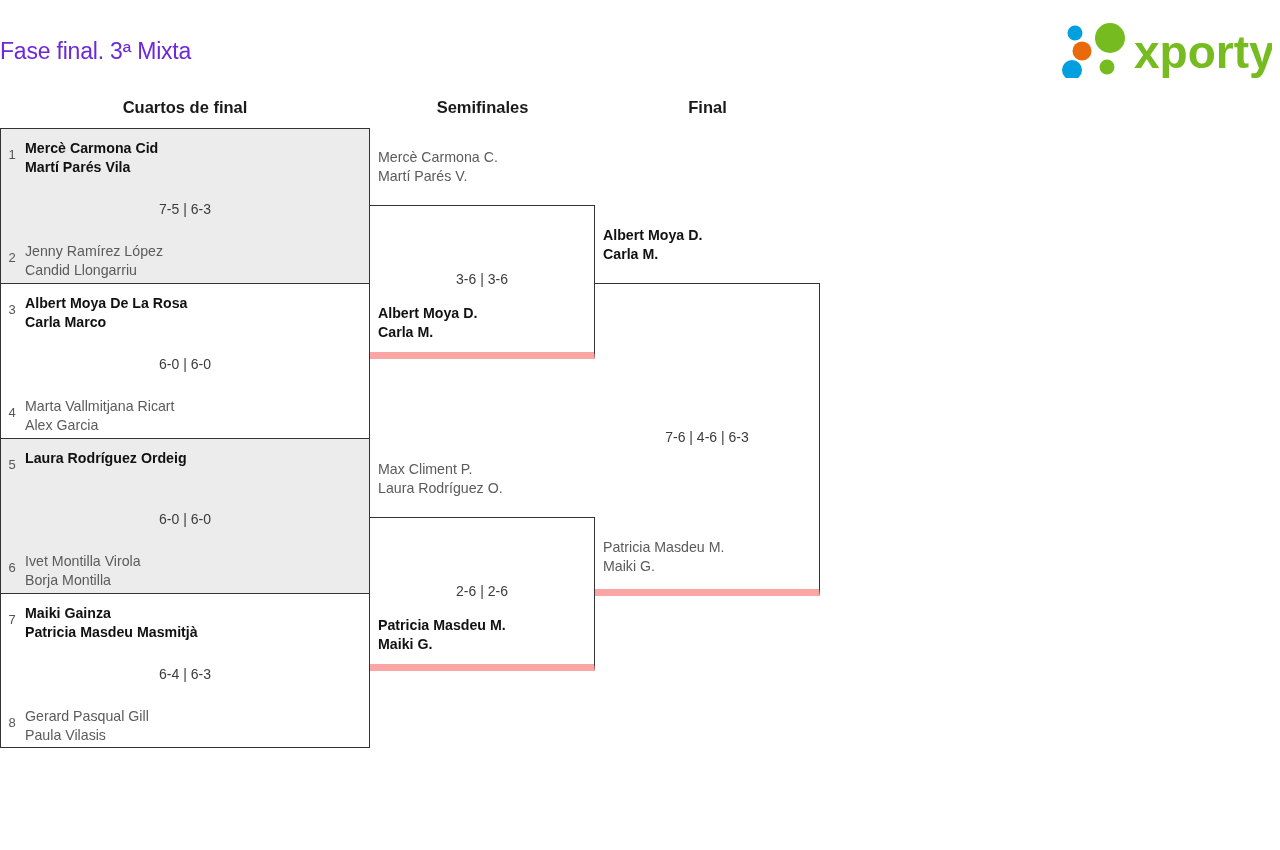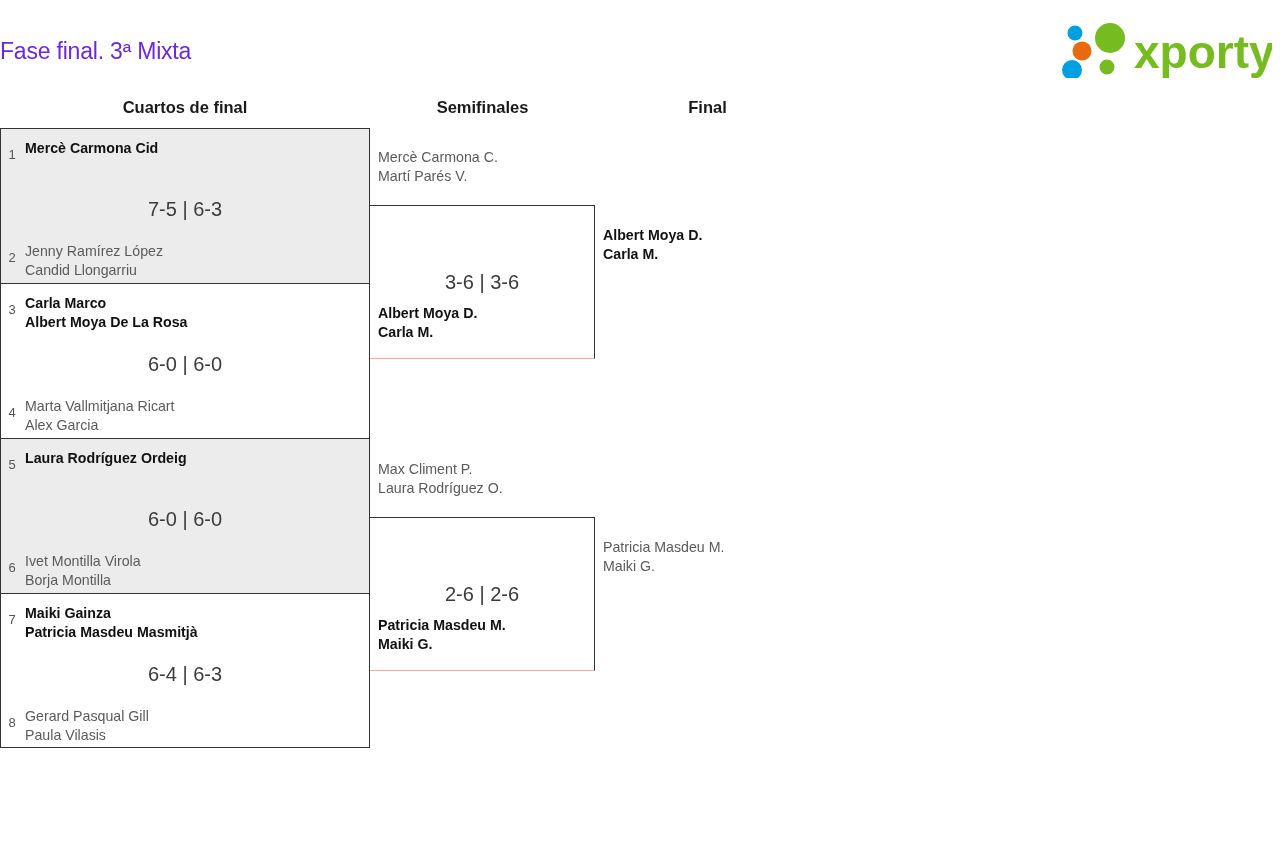--- a/index.html
+++ b/index.html
@@ -66,30 +66,30 @@
   }
   .team.top { top: 10px; }
   .team.bot { top: 113px; }
   .team .ln { display: block; white-space: nowrap; }
   .win  { font-weight: 700; color: #111; }
   .lose { font-weight: 400; color: #5b5b5b; }
 
   
   .score {
     position: absolute; left: 0; width: 100%;
-    font-size: 20px; color: #3b3b3b; text-align: center;
+    font-size: 14px; color: #3b3b3b; text-align: center;
     line-height: 18px; white-space: nowrap;
   }
   .qf .score { top: 71px; }
 
   
   .conn {
     border-top: 1px solid #333;
     border-right: 1px solid #333;
-    border-bottom: 1px solid #fca5a5;
+    border-bottom: 7px solid #fca5a5;
   }
   .sf { left: 370px; width: 225px; height: 154px; }
   .fn { left: 595px; width: 225px; height: 313px; }
 
   
   .slot {
     position: absolute; font-size: 14.2px; line-height: 18.5px; white-space: nowrap;
   }
   .slot .ln { display: block; }
   .sf-slot { left: 378px; }
@@ -118,34 +118,35 @@
   </div>
 
   <div class="round-hd" id="rh0">Cuartos de final</div>
   <div class="round-hd" id="rh1">Semifinales</div>
   <div class="round-hd" id="rh2">Final</div>
 
   <div class="box qf shade" style="top:128px;">
     <span class="seed top">1</span>
     <span class="team top win">
       <span class="ln">Mercè Carmona Cid</span>
+      <span class="ln">Martí Parés Vila</span>
     </span>
     <span class="score">7-5 | 6-3</span>
     <span class="seed bot">2</span>
     <span class="team bot lose">
       <span class="ln">Jenny Ramírez López</span>
       <span class="ln">Candid Llongarriu</span>
     </span>
   </div>
 
   <div class="box qf" style="top:283px;">
     <span class="seed top">3</span>
     <span class="team top win">
+      <span class="ln">Albert Moya De La Rosa</span>
       <span class="ln">Carla Marco</span>
-      <span class="ln">Albert Moya De La Rosa</span>
     </span>
     <span class="score">6-0 | 6-0</span>
     <span class="seed bot">4</span>
     <span class="team bot lose">
       <span class="ln">Marta Vallmitjana Ricart</span>
       <span class="ln">Alex Garcia</span>
     </span>
   </div>
 
   <div class="box qf shade" style="top:438px;">
@@ -201,19 +202,22 @@
   <div class="slot sf-slot win" style="top:616px;">
     <span class="ln">Patricia Masdeu M.</span>
     <span class="ln">Maiki G.</span>
   </div>
 
   <div class="slot fn-slot win" style="top:226px;">
     <span class="ln">Albert Moya D.</span>
     <span class="ln">Carla M.</span>
   </div>
 
+  <div class="box conn fn" style="top:283px;">
+    <span class="score">7-6 | 4-6 | 6-3</span>
+  </div>
 
   <div class="slot fn-slot lose" style="top:538px;">
     <span class="ln">Patricia Masdeu M.</span>
     <span class="ln">Maiki G.</span>
   </div>
 
 </div>
 
 </body></html>

